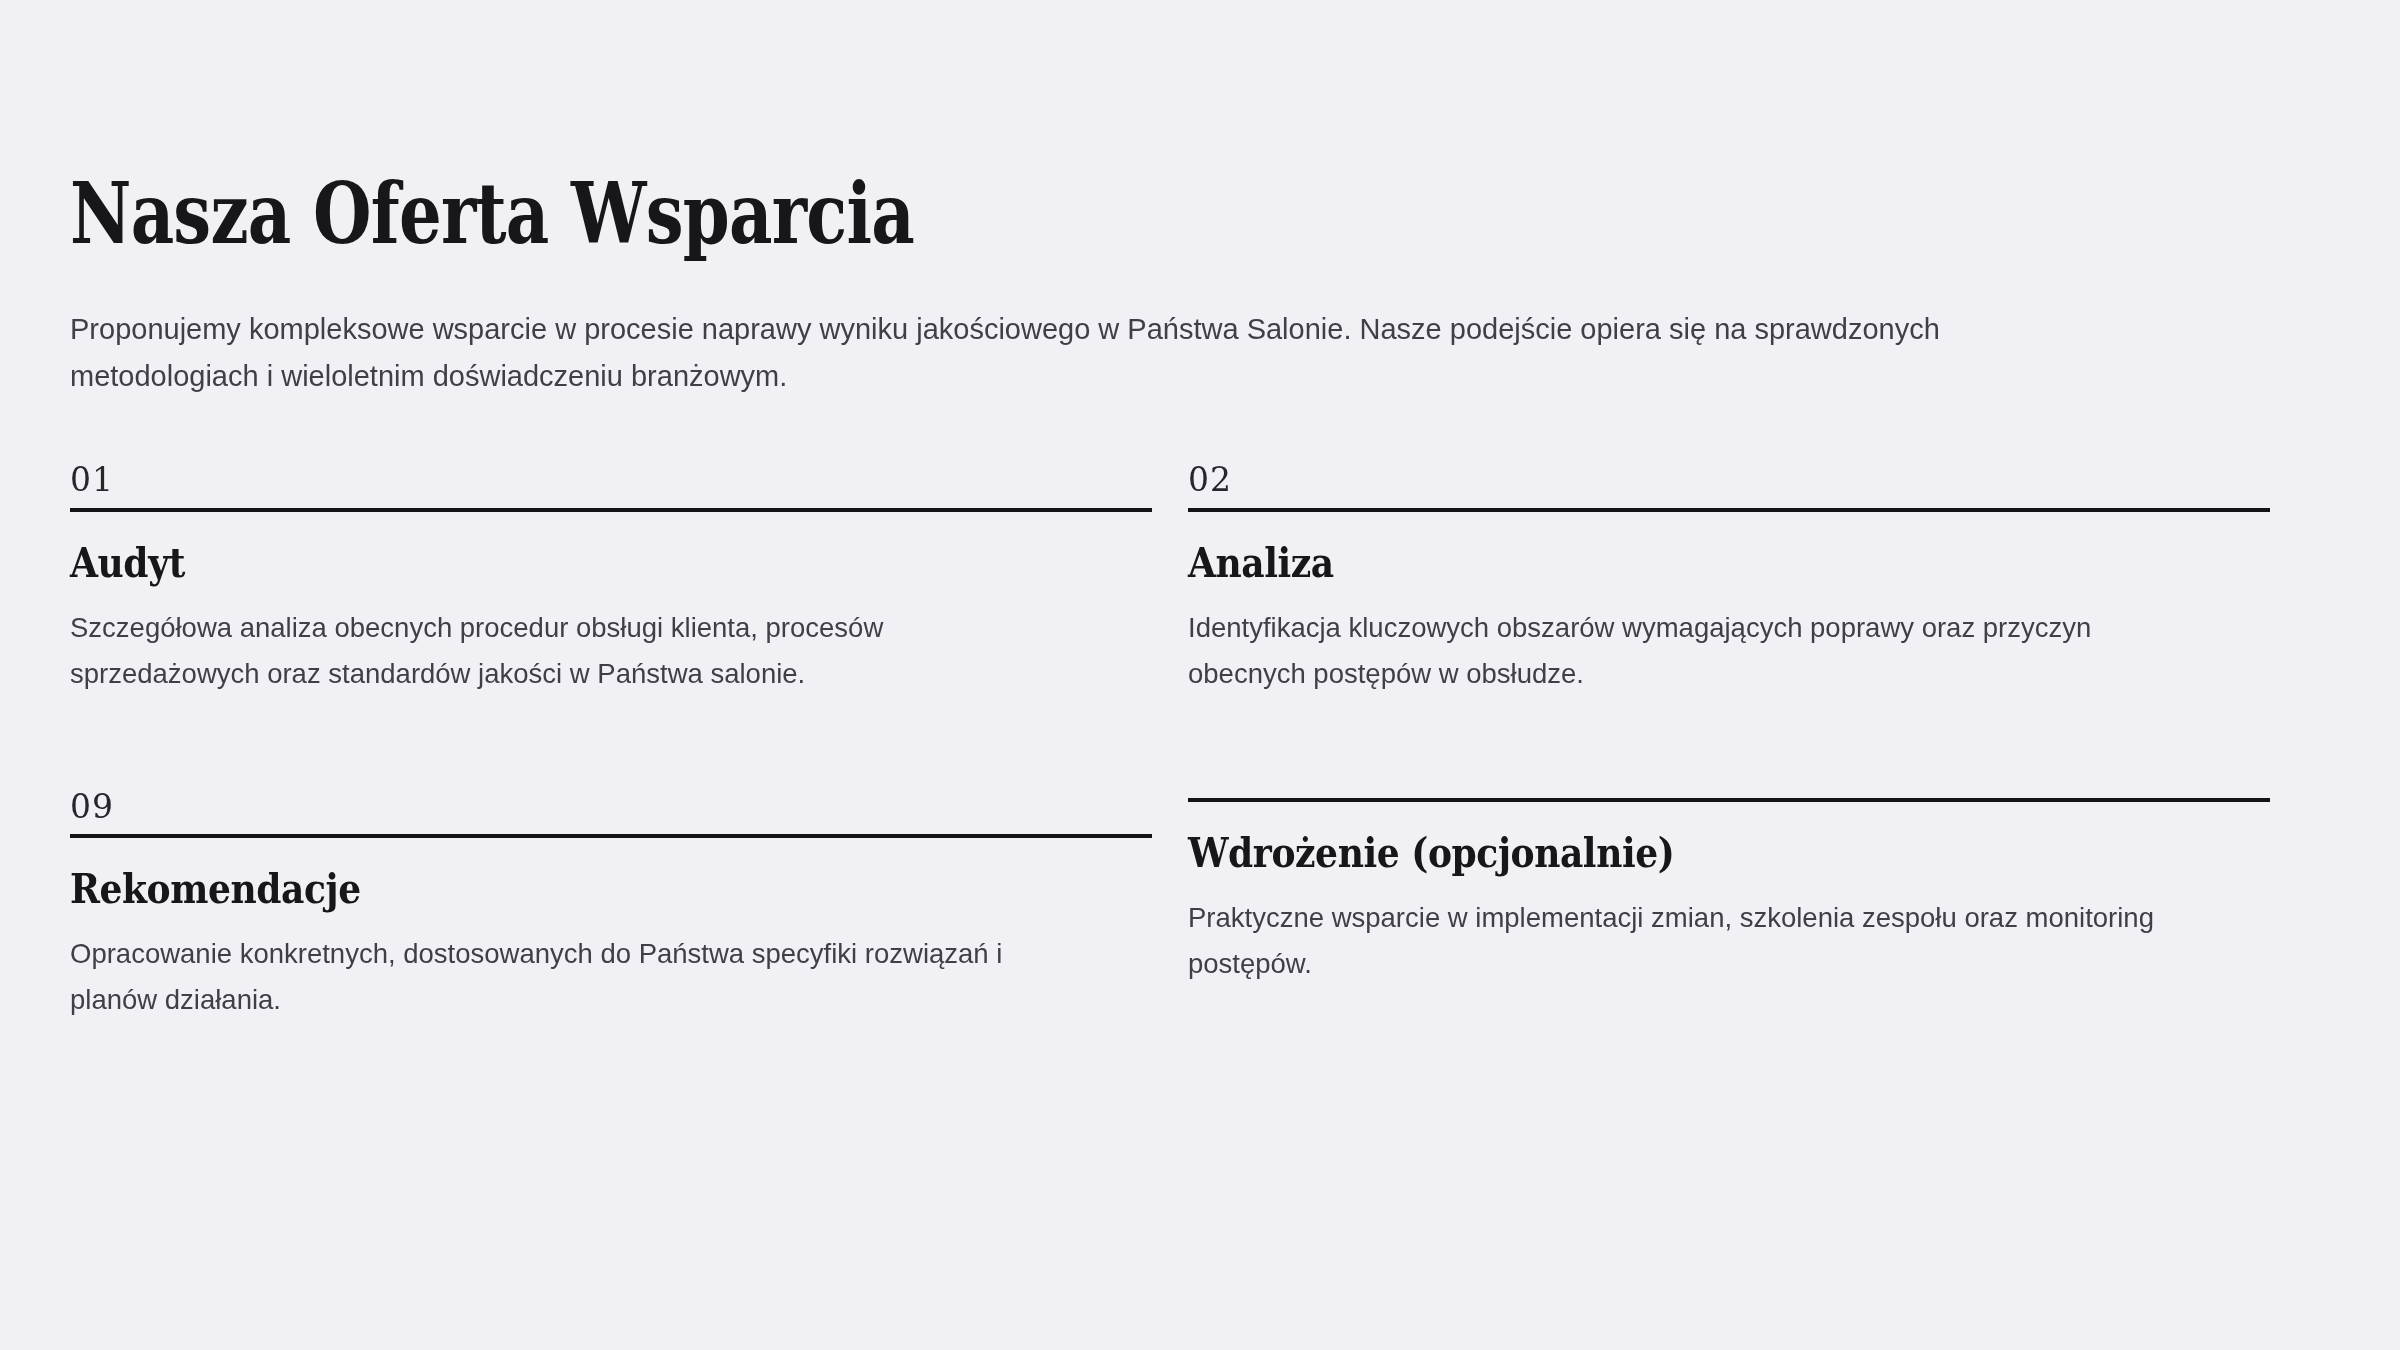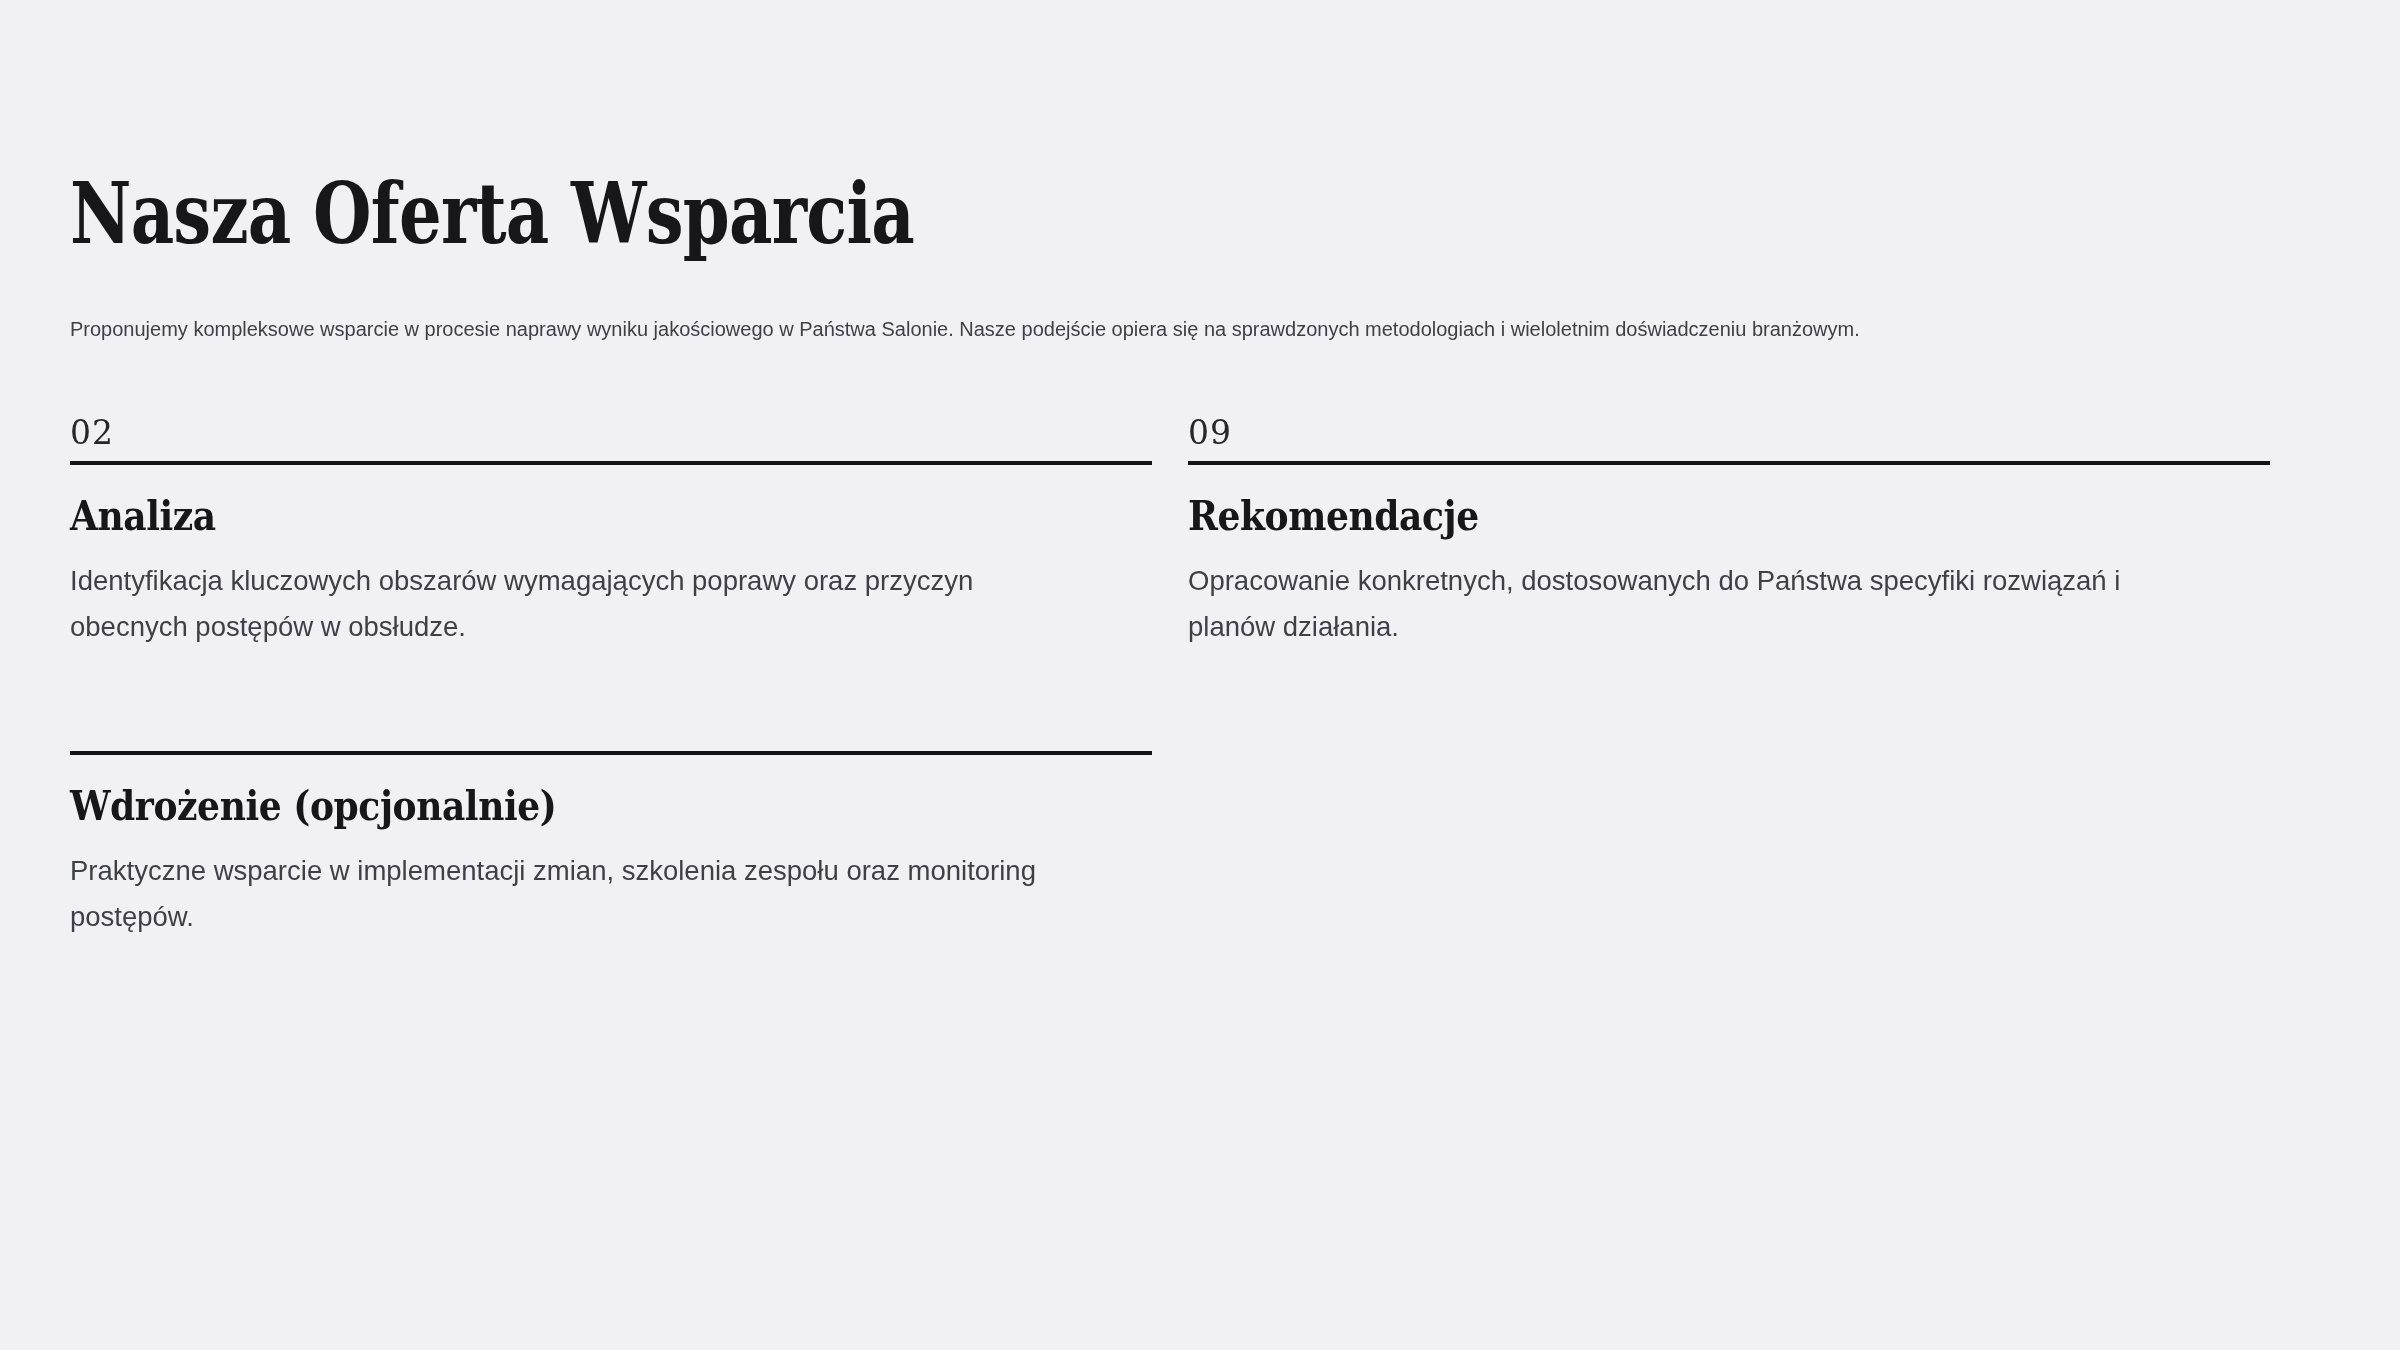--- a/index.html
+++ b/index.html
@@ -27,21 +27,21 @@
     color: #17171b;
     letter-spacing: -1px;
     display: inline-block;
     transform: scaleX(0.80);
     transform-origin: left center;
     white-space: nowrap;
   }
   .intro {
     margin-top: 46px;
     max-width: 2060px;
-    font-size: 20px;
+    font-size: 29px;
     line-height: 47px;
     color: #3f3f47;
   }
   .grid {
     margin-top: 62px;
     display: grid;
     grid-template-columns: 1fr 1fr;
     column-gap: 36px;
     row-gap: 92px;
   }
@@ -83,20 +83,26 @@
 <body>
 
 <div class="slide">
 
   <h1 class="page-title">Nasza Oferta Wsparcia</h1>
 
   <p class="intro">Proponujemy kompleksowe wsparcie w procesie naprawy wyniku jakościowego w Państwa Salonie. Nasze podejście opiera się na sprawdzonych metodologiach i wieloletnim doświadczeniu branżowym.</p>
 
   <div class="grid">
 
+    <div class="card">
+      <div class="num">01</div>
+      <div class="rule"></div>
+      <h3 class="card-title">Audyt</h3>
+      <p class="desc">Szczegółowa analiza obecnych procedur obsługi klienta, procesów sprzedażowych oraz standardów jakości w Państwa salonie.</p>
+    </div>
 
     <div class="card">
       <div class="num">02</div>
       <div class="rule"></div>
       <h3 class="card-title">Analiza</h3>
       <p class="desc">Identyfikacja kluczowych obszarów wymagających poprawy oraz przyczyn obecnych postępów w obsłudze.</p>
     </div>
 
     <div class="card">
       <div class="num">09</div>

